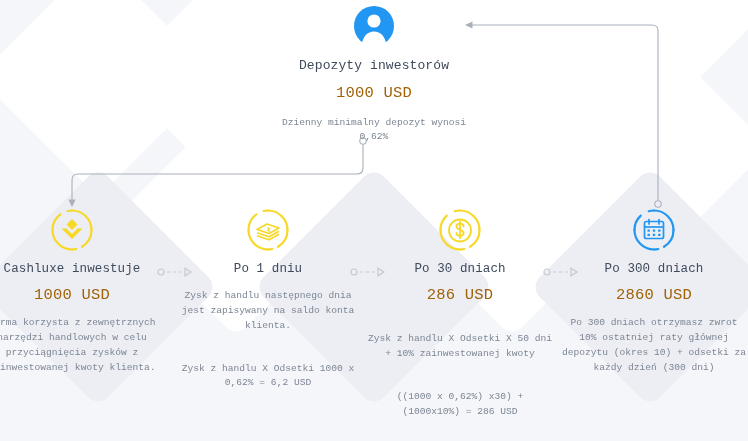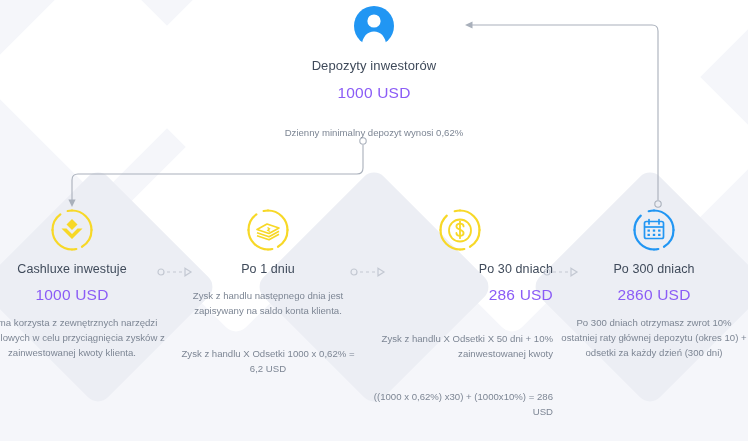--- a/index.html
+++ b/index.html
@@ -27,57 +27,58 @@
   .dia-grey  { background: #eceef4; }
 
   
   .wires { position: absolute; inset: 0; z-index: 1; pointer-events: none; }
 
   
   .node {
     position: absolute;
     z-index: 3;
     text-align: center;
+    font-family: Liberation Mono, monospace;
   }
   .node .icon-wrap {
     height: 48px;
     display: flex; align-items: center; justify-content: center;
     margin-bottom: 8px;
   }
   .node .n-title {
     font-size: 12.5px;
     color: #3f4a5a;
     letter-spacing: .1px;
     line-height: 1.2;
   }
   .node .n-value {
     font-size: 15.5px;
-    color: #8b5cf6;
+    color: #a16207;
     margin-top: 9px;
     letter-spacing: .2px;
   }
   .node .n-desc {
     font-size: 9.6px;
     color: #7d8694;
     line-height: 1.55;
     margin-top: 12px;
   }
   .node .n-desc.gap { margin-top: 28px; }
 
   
   #node-top { left: 274px; top: 2px; width: 200px; }
   #node-top .n-title { font-size: 13px; }
   #node-top .n-value { font-size: 15.5px; margin-top: 10px; }
-  #node-top .n-desc  { margin-top: 24px; }
+  #node-top .n-desc  { margin-top: 14px; }
 
   
   .node-b { width: 186px; top: 206px; }
   #node-b0 { left: -21px; }
   #node-b1 { left: 175px; }
-  #node-b2 { left: 367px; text-align: right; }
+  #node-b2 { left: 367px; }
   #node-b3 { left: 561px; }
 
   
   .step-link {
     position: absolute;
     z-index: 4;
     top: 264px;
     width: 36px; height: 12px;
   }
   #link-0 { left: 157px; }

